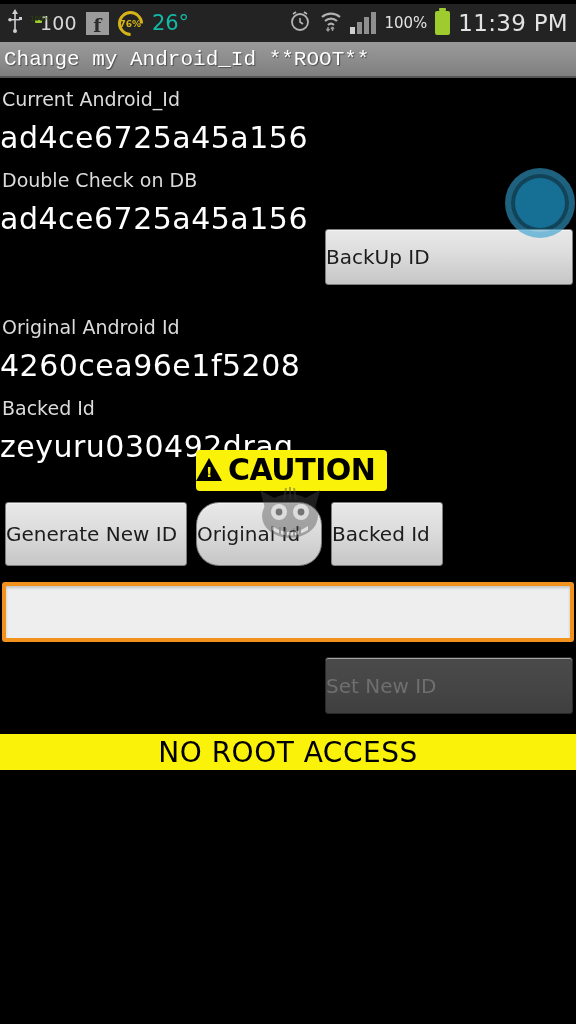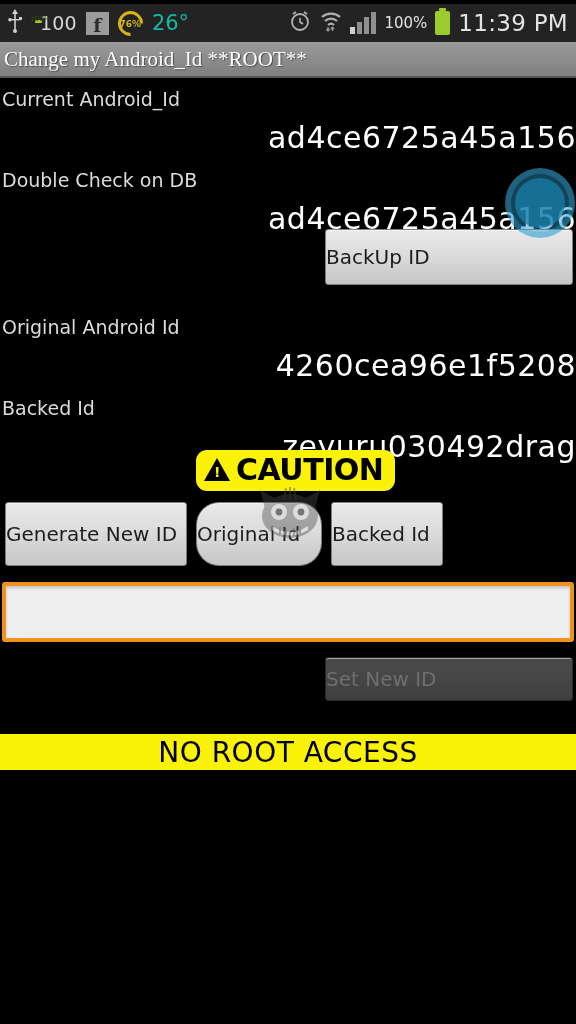--- a/index.html
+++ b/index.html
@@ -80,36 +80,35 @@
   
   .titlebar {
     position: absolute; top: 42px; left: 0;
     width: 576px; height: 36px;
     background: linear-gradient(to bottom, #9a9a9a 0%, #8c8c8c 55%, #7e7e7e 100%);
     display: flex; align-items: center;
     border-bottom: 2px solid #555;
   }
   .titlebar .ttl {
     color: #fff; font-size: 21px; padding-left: 4px;
-    font-family: Liberation Serif, serif;
+    font-family: Liberation Mono, monospace;
     text-shadow: 1px 1px 1px rgba(0,0,0,.45);
     white-space: nowrap;
   }
 
   
   .content { position: absolute; top: 80px; left: 0; width: 576px; }
   .label {
     color: #dcdcdc; font-size: 19px; padding-left: 2px;
     font-family: "DejaVu Sans", sans-serif;
   }
   .value {
-    color: #ffffff; font-size: 30px; text-align: right;
+    color: #ffffff; font-size: 30px; text-align: left;
     font-family: "DejaVu Sans", sans-serif;
     letter-spacing: .5px;
-    padding-left: 9px;
   }
 
   
   .btn {
     background: linear-gradient(to bottom, #e9e9e9 0%, #dcdcdc 45%, #c6c6c6 100%);
     border: 1px solid #7e7e7e;
     border-radius: 3px;
     color: #1c1c1c;
     font-size: 20px;
     font-family: "DejaVu Sans", sans-serif;
@@ -119,23 +118,23 @@
   .btn-disabled {
     background: linear-gradient(to bottom, #4a4a4a 0%, #464646 50%, #3f3f3f 100%);
     border: 1px solid #2a2a2a;
     color: #6f6f6f;
   }
 
   
   .caution {
     position: absolute; left: 196px; top: 450px;
     background: #fbf20a;
-    padding: 2px 12px 4px 8px;
+    padding: 2px 12px 4px 0;
     display: flex; align-items: center; gap: 6px;
-    border-radius: 11px;
+    border-radius: 4px;
   }
   .caution .tri {
     width: 0; height: 0; position: relative;
     border-left: 13px solid transparent;
     border-right: 13px solid transparent;
     border-bottom: 23px solid #000;
   }
   .caution .tri::after {
     content: "!"; position: absolute; left: -3px; top: 6px;
     color: #fbf20a; font-size: 14px; font-weight: bold;
@@ -319,21 +318,21 @@
         <circle cx="47" cy="26" r="3.4"></circle>
       </g>
       <path d="M18 40 Q36 52 54 40 L54 44 Q36 55 18 44 Z" fill="#e2e2e2"></path>
       <path d="M26 41 L26 48 M32 42 L32 50 M40 42 L40 50 M46 41 L46 48" stroke="#4a4a4a" stroke-width="1.6"></path>
       <path d="M30 14 L32 2 M36 13 L36 1 M42 14 L40 2" stroke="#4a4a4a" stroke-width="2" fill="none" opacity="0.8"></path>
     </svg>
   </div>
 
   <input class="newid-input" type="text" placeholder="" style="">
 
-  <div class="btn btn-disabled" style="position:absolute; left:325px; top:657px; width:248px; height:44px;">
+  <div class="btn btn-disabled" style="position:absolute; left:325px; top:657px; width:248px; height:57px;">
     <span>Set New ID</span>
   </div>
 
   <div class="noroot">
     <span>NO ROOT ACCESS</span>
   </div>
 
 </div>
 
 </body></html>

